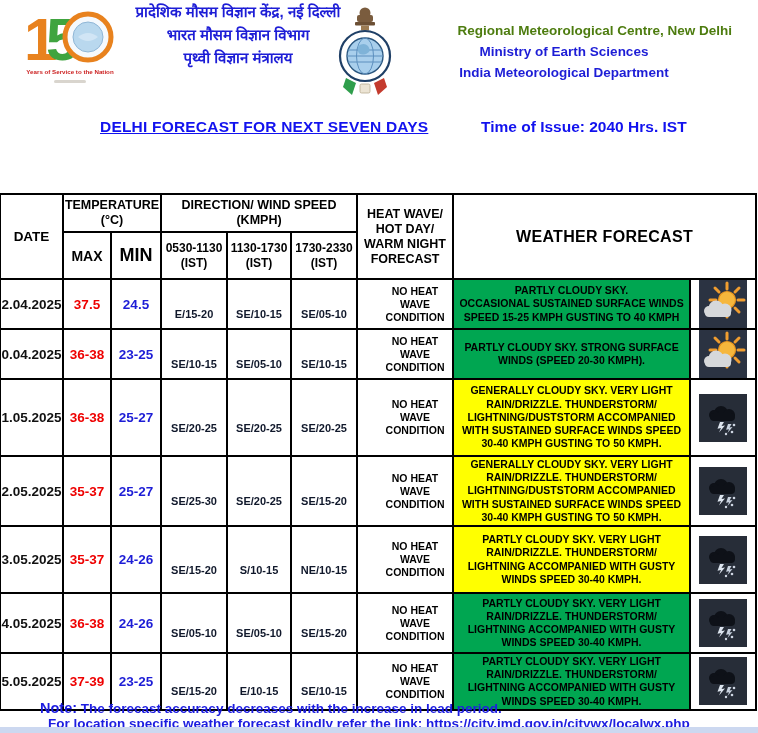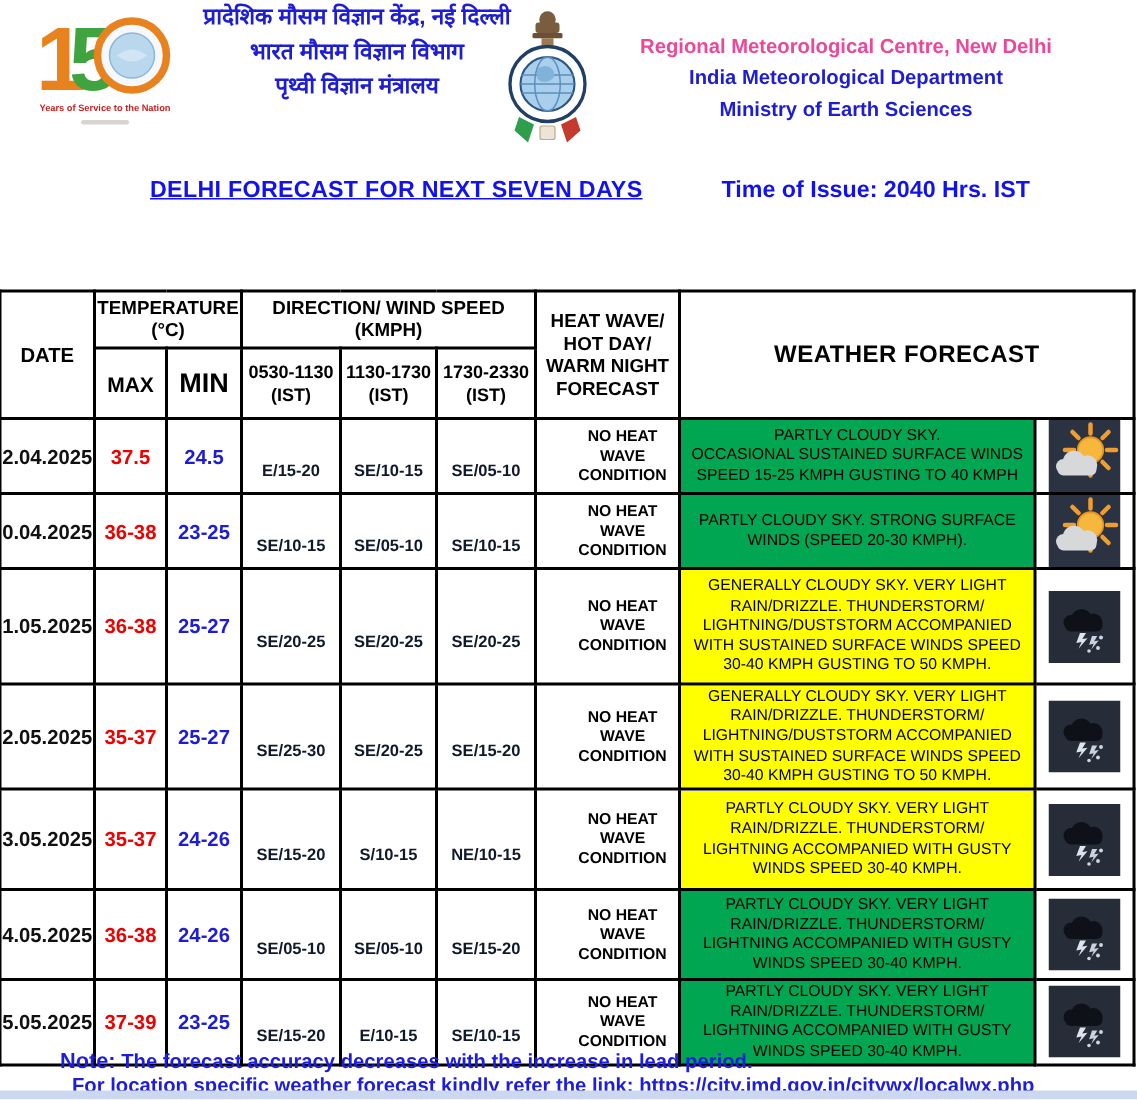--- a/index.html
+++ b/index.html
@@ -9,21 +9,21 @@
   }
   #page { position:relative; width:758px; height:733px; background:#fff; }
 
   
   .logo150 { position:absolute; left:24px; top:4px; width:92px; height:94px; }
   .hindi-block { position:absolute; left:112px; top:0; width:252px; text-align:center;
     color:#1d1dd6; font-weight:bold; font-size:15px; line-height:23px; }
   .emblem { position:absolute; left:336px; top:4px; width:58px; height:96px; }
   .org-block { position:absolute; left:396px; top:20px; width:336px; text-align:center;
     font-weight:bold; font-size:13.5px; line-height:21px; }
-  .org-line-red { color:#ec4899; }
+  .org-line-red { color:#4d7c0f;text-align:right; }
   .org-line-blue { color:#1d1dd6; }
 
   
   .main-title { position:absolute; left:100px; top:118px; color:#1212ee; font-weight:bold;
     font-size:15.5px; text-decoration:underline; letter-spacing:.2px; }
   .issue-time { position:absolute; left:481px; top:118px; color:#1212ee; font-weight:bold;
     font-size:15.5px; }
 
   
   table.fc { position:absolute; left:-1px; top:193px; width:757px; border-collapse:collapse;
@@ -37,21 +37,21 @@
   th.h-slot { font-size:12px; line-height:15px; color:#1d1dd6;border-radius:12px; }
   th.h-max { font-size:14px; color:#ee0000; }
   th.h-min { font-size:18px; color:#1d1dd6; }
   th.h-heat { font-size:12.5px; line-height:15px; }
   th.h-wf { font-size:16px; letter-spacing:.3px; }
   td.c-date { font-size:13.5px; font-weight:bold; color:#111; border-left:none; }
   td.c-max { font-size:13.5px; font-weight:bold; color:#ee0000; }
   td.c-min { font-size:13.5px; font-weight:bold; color:#1d1dd6; }
   td.c-wind { font-size:11px; font-weight:bold; color:#10182b; vertical-align:top; padding-top:20px; }
   td.c-heat { font-size:10.5px; font-weight:bold; line-height:13px;padding-left:20px; }
-  td.c-fct  { font-size:10.5px; font-weight:normal; line-height:13.2px; padding:1px 4px; }
+  td.c-fct  { font-size:10.5px; font-weight:bold; line-height:13.2px; padding:1px 4px; }
   td.c-icon { background:#fff; padding:0; }
   .icon-box { width:48px; height:48px; margin:0 auto; display:block; }
   tr.hr1 { height:38px; } tr.hr2 { height:47px; }
   tr.r1 { height:47px; } tr.r2 { height:46px; } tr.r3 { height:77px; }
   tr.r4 { height:70px; } tr.r5 { height:67px; } tr.r6 { height:60px; } tr.r7 { height:52px; }
 
   
   .note-line1 { position:absolute; left:40px; top:700px; font-size:13.5px; font-weight:bold; color:#1d1de0; }
   .note-line2 { position:absolute; left:48px; top:716px; font-size:13.5px; font-weight:bold; color:#1d1de0; }
   .note-link { text-decoration:underline; color:#1d1de0; }
@@ -90,22 +90,22 @@
     <line x1="11" y1="52" x2="47" y2="52" stroke="#5c8fbe" stroke-width="1"></line>
     <line x1="12" y1="58" x2="46" y2="58" stroke="#5c8fbe" stroke-width="1"></line>
     <path d="M22 42 q6 -4 10 0 q4 5 -2 8 q-7 2 -8 -3 z" fill="#7fb3d8"></path>
     <path d="M10 74 l10 5 -4 12 -9 -8 z" fill="#2f9e4c"></path>
     <path d="M48 74 l-10 5 4 12 9 -8 z" fill="#c43b2e"></path>
     <rect x="24" y="80" width="10" height="9" rx="1.5" fill="#ece4d4" stroke="#b9ab90" stroke-width="0.8"></rect>
   </svg>
 
   <div class="org-block">
     <div class="org-line-red">Regional Meteorological Centre, New Delhi</div>
+    <div class="org-line-blue">Ministry of Earth Sciences</div>
     <div class="org-line-blue">India Meteorological Department</div>
-    <div class="org-line-blue">Ministry of Earth Sciences</div>
   </div>
 
   <div class="main-title">DELHI FORECAST FOR NEXT SEVEN DAYS</div>
   <div class="issue-time">Time of Issue: 2040 Hrs. IST</div>
 
   <table class="fc">
     <colgroup>
       <col style="width:63px">
         <col style="width:48px">
         <col style="width:50px">

